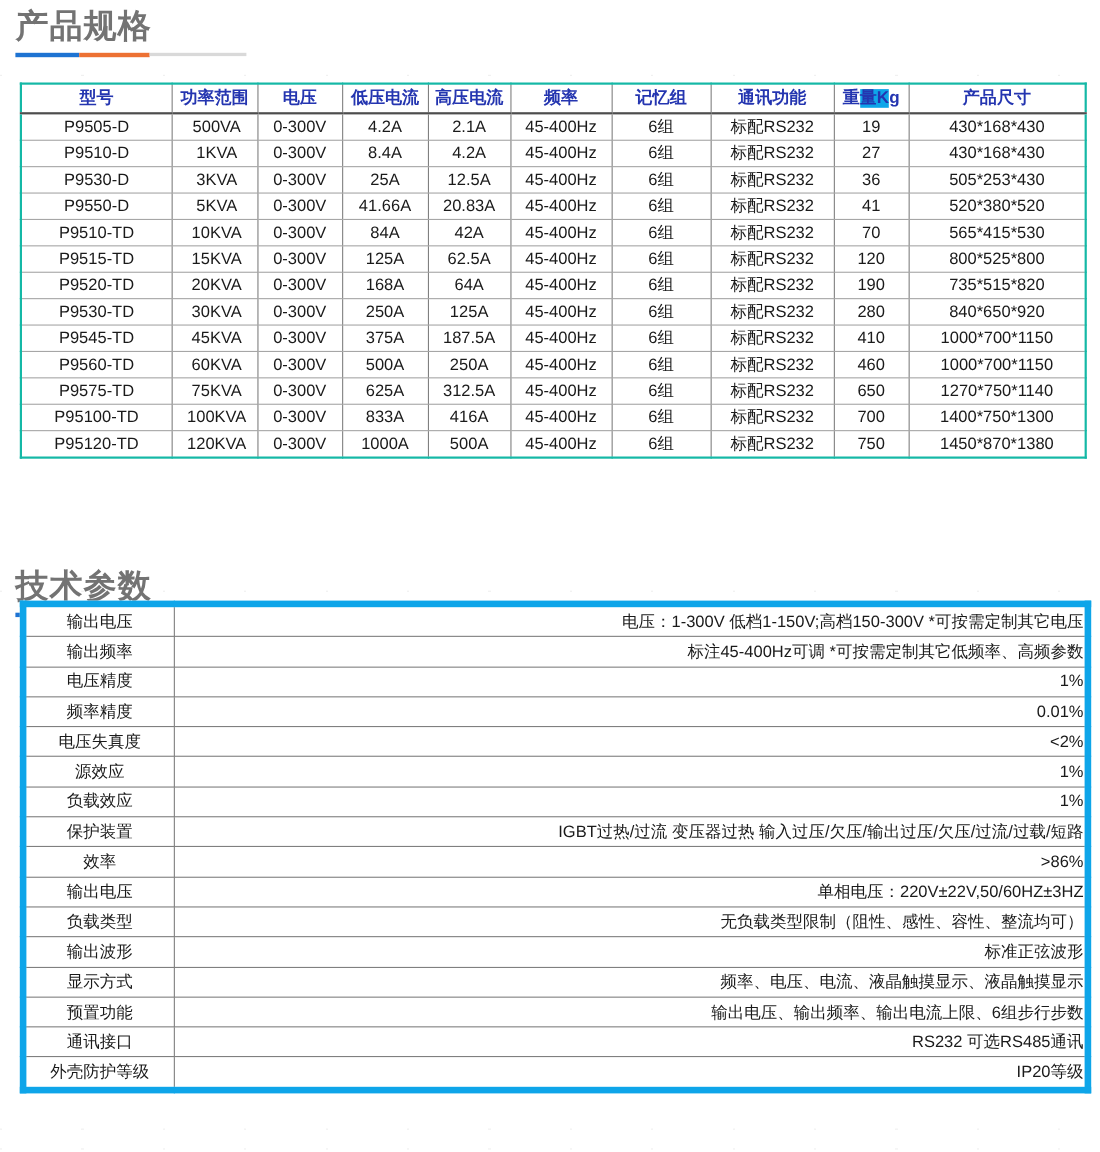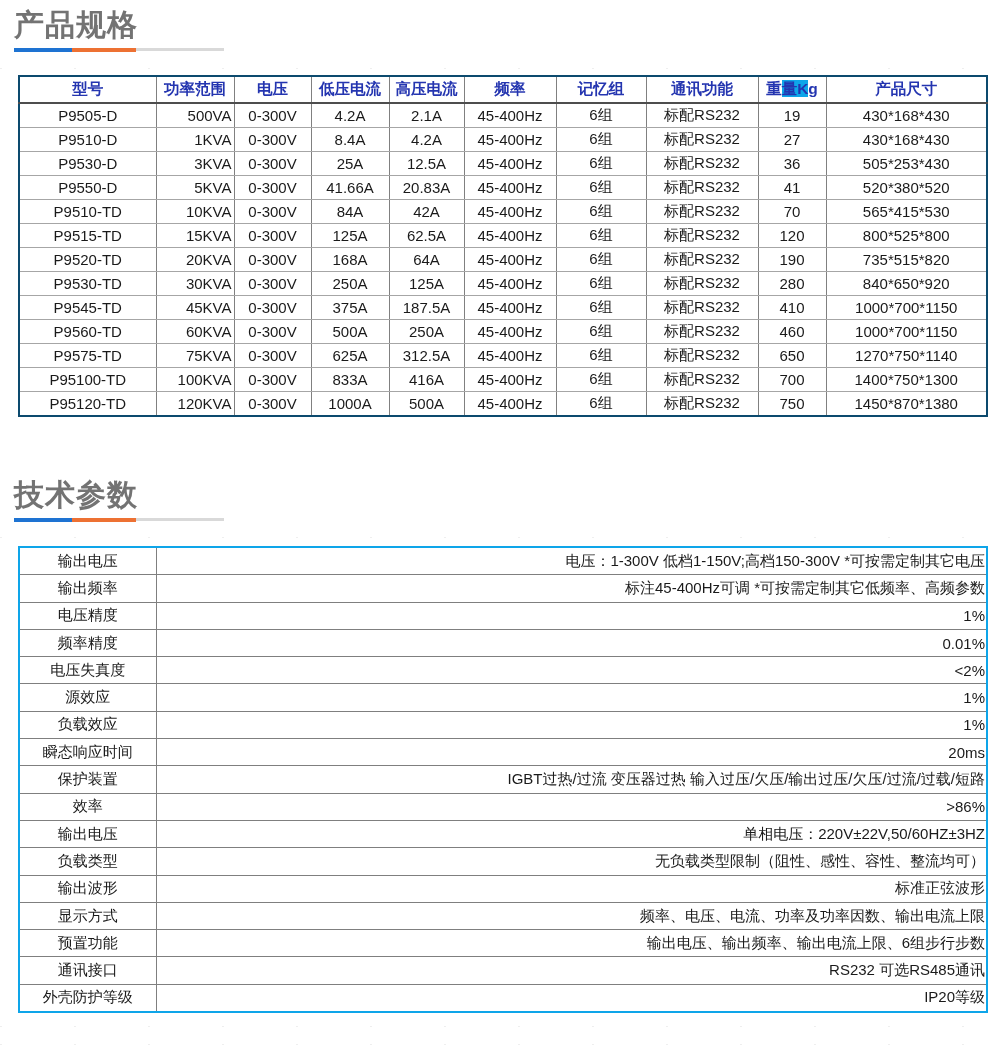--- a/index.html
+++ b/index.html
@@ -20,32 +20,32 @@
   .title-underline .seg-gray{width:88px;background:#d9d9d9;height:3px;align-self:center;}
 
   table{border-collapse:collapse;table-layout:fixed;background:#fff;}
   
   #spec-table{position:absolute;left:18px;top:75px;width:968px;font-size:15px;}
   #spec-table th,#spec-table td{
     border-left:1px solid #808080;border-right:1px solid #808080;
     border-top:1px solid #a6a6a6;border-bottom:1px solid #a6a6a6;
     padding:0 2px;overflow:hidden;white-space:nowrap;
   }
-  #spec-table{border:2px solid #0c4a6e;}
+  #spec-table{border:2px solid #14b8a6;}
   #spec-table thead th{
     height:25px;color:#2435b0;font-weight:bold;font-size:15.5px;
     border-bottom:2px solid #4d4d4d;text-align:center;
   }
   #spec-table tbody td{height:23px;text-align:center;}
-  #spec-table tbody td.col-power{text-align:right;padding-left:6px;}
+  #spec-table tbody td.col-power{text-align:center;padding-left:6px;}
   .hl{background:#0ea5e9;}
 
   
   #tech-table{position:absolute;left:18px;top:546px;width:968px;font-size:15px;}
-  #tech-table{border:2px solid #0ea5e9;}
+  #tech-table{border:6px solid #0ea5e9;}
   #tech-table th,#tech-table td{
     border:1px solid #7f7f7f;height:24.3px;overflow:hidden;white-space:nowrap;
   }
   #tech-table th{font-weight:normal;text-align:center;color:#1a1a1a;}
   #tech-table td{text-align:right;}
 
   
   .ghost-gridline{
     position:absolute;left:0;width:1000px;height:1px;
     background:repeating-linear-gradient(90deg,#ededed 0 2px,transparent 2px 74px);
@@ -249,21 +249,21 @@
         <td>500A</td>
         <td>45-400Hz</td>
         <td>6组</td>
         <td>标配RS232</td>
         <td>750</td>
         <td>1450*870*1380</td>
       </tr>
     </tbody>
 </table>
 
-<div class="title-wrap" style="top:478px">
+<div class="title-wrap" style="top:517px">
   <div class="section-title">技术参数</div>
   <div class="title-underline">
     <span class="seg-blue"></span>
     <span class="seg-orange"></span>
     <span class="seg-gray"></span>
   </div>
 </div>
 
 <table id="tech-table">
   <colgroup id="tech-colgroup">
@@ -293,24 +293,20 @@
       </tr>
       <tr>
         <th>源效应</th>
         <td>1%</td>
       </tr>
       <tr>
         <th>负载效应</th>
         <td>1%</td>
       </tr>
       <tr>
-        <th>瞬态响应时间</th>
-        <td>20ms</td>
-      </tr>
-      <tr>
         <th>保护装置</th>
         <td>IGBT过热/过流 变压器过热 输入过压/欠压/输出过压/欠压/过流/过载/短路</td>
       </tr>
       <tr>
         <th>效率</th>
         <td>&gt;86%</td>
       </tr>
       <tr>
         <th>输出电压</th>
         <td>单相电压：220V±22V,50/60HZ±3HZ</td>
@@ -318,21 +314,21 @@
       <tr>
         <th>负载类型</th>
         <td>无负载类型限制（阻性、感性、容性、整流均可）</td>
       </tr>
       <tr>
         <th>输出波形</th>
         <td>标准正弦波形</td>
       </tr>
       <tr>
         <th>显示方式</th>
-        <td>频率、电压、电流、功率及功率因数、输出电流上限</td>
+        <td>频率、电压、电流、液晶触摸显示、液晶触摸显示</td>
       </tr>
       <tr>
         <th>预置功能</th>
         <td>输出电压、输出频率、输出电流上限、6组步行步数</td>
       </tr>
       <tr>
         <th>通讯接口</th>
         <td>RS232 可选RS485通讯</td>
       </tr>
       <tr>

